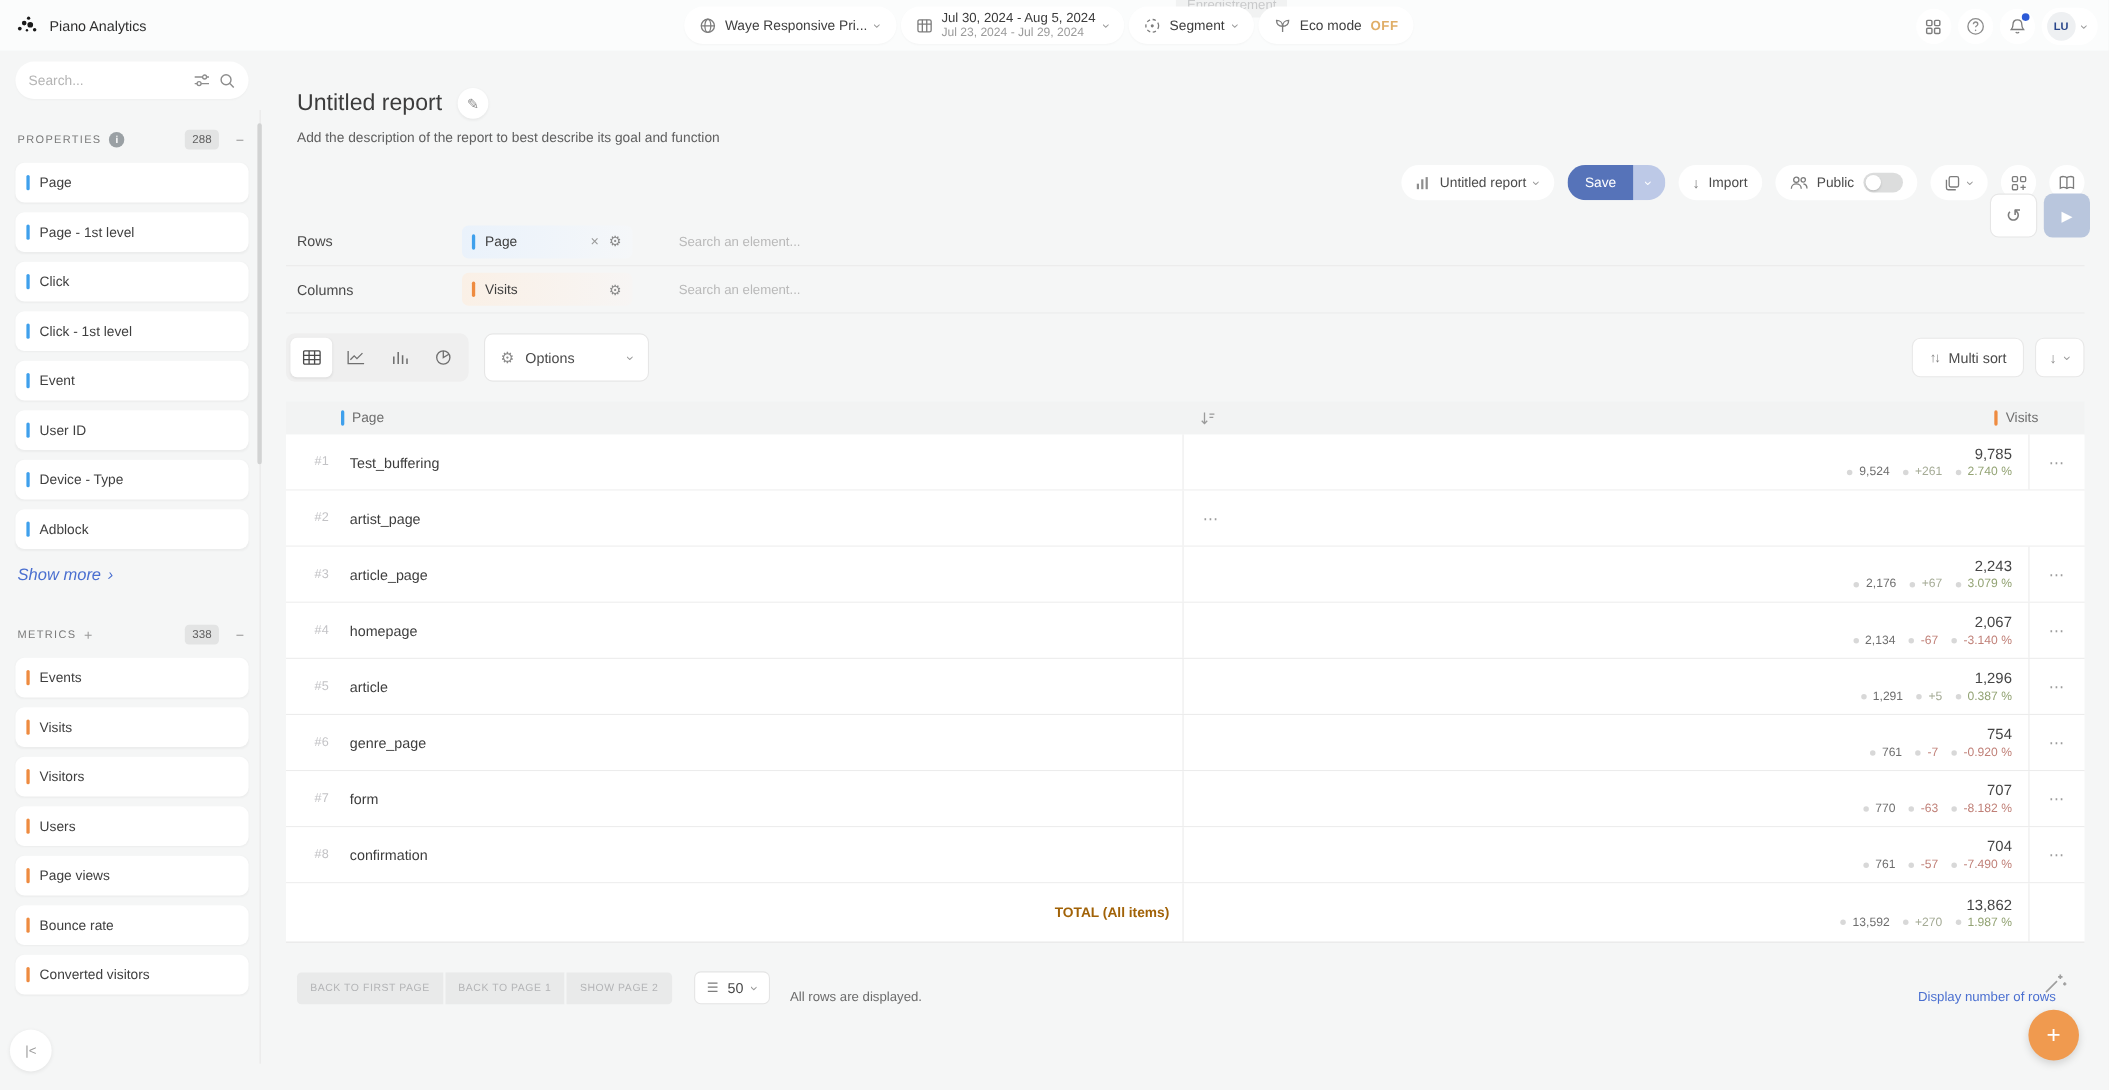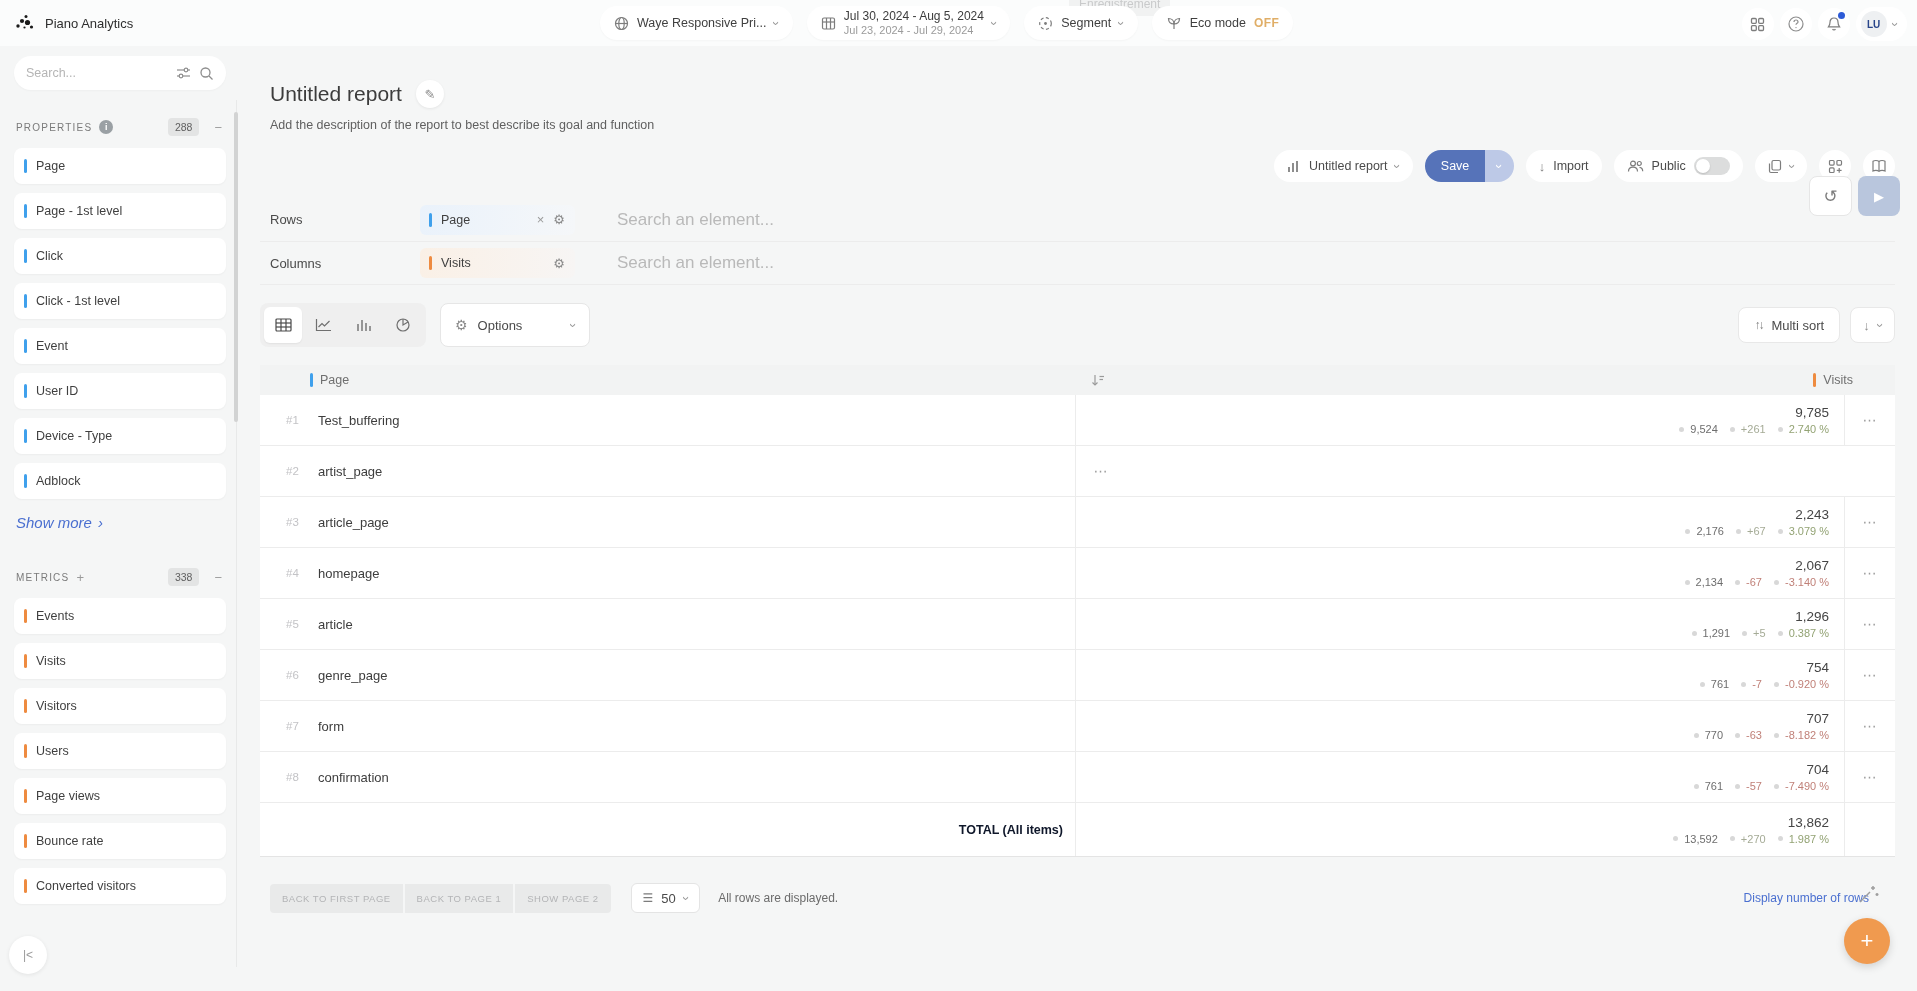--- a/index.html
+++ b/index.html
@@ -5,21 +5,21 @@
   * { margin:0; padding:0; box-sizing:border-box; }
   html,body { width:1917px; height:991px; overflow:hidden; }
   body { font-family:"Liberation Sans", sans-serif; background:#f5f6f6; color:#3f3f3f; position:relative; }
   svg { display:block; }
   .chev { display:inline-block; transform:rotate(90deg); color:#9a9a9a; font-size:13px; line-height:1; }
 
   
   .topbar { position:absolute; top:0; left:0; right:0; height:46px; background:#fbfcfc; display:flex; align-items:center; }
   .brand { display:flex; align-items:center; gap:9px; margin-left:14px; }
   .brand-name { font-size:13px; color:#2e2e2e; }
-  .top-center { position:absolute; left:600px; top:6px; display:flex; gap:14px; align-items:center; }
+  .top-center { position:absolute; left:622px; top:6px; display:flex; gap:4px; align-items:center; }
   .pill { background:#fff; border-radius:17px; height:34px; display:flex; align-items:center; gap:8px; padding:0 14px; font-size:12.5px; color:#3f3f3f; box-shadow:0 1px 2px rgba(0,0,0,.03); }
   .pill .icon { flex:none; }
   .date-lines { line-height:1.15; }
   .date-l1 { font-size:12px; color:#3c3c3c; }
   .date-l2 { font-size:11px; color:#9b9b9b; }
   .eco-off { color:var(--eco-off); font-weight:bold; font-size:12px; letter-spacing:.5px; }
   .tooltip-frag { position:absolute; left:1069px; top:-6px; background:#f1f2f2; color:#c9cacb; font-size:12px; padding:3px 10px 5px; border-radius:4px; }
   .top-right { position:absolute; right:10px; top:7px; display:flex; align-items:center; gap:6px; }
   .iconbtn { width:32px; height:32px; border-radius:50%; background:#fff; display:flex; align-items:center; justify-content:center; position:relative; }
   .notif-dot { position:absolute; top:4px; right:5px; width:7px; height:7px; border-radius:50%; background:var(--notification); }
@@ -68,21 +68,21 @@
   .builder { margin-top:16px; }
   .builder-row { height:43px; display:flex; align-items:center; padding-left:10px; }
   .builder-row + .builder-row { border-top:1px solid #ececec; }
   .builder-label { width:150px; font-size:13px; color:#4a4a4a; }
   .chip { display:flex; align-items:center; gap:9px; height:30px; border-radius:6px; padding:0 10px 0 9px; width:155px; }
   .chip.blue { background:linear-gradient(90deg,#eaf2fb,#f5f7f9); }
   .chip.orange { background:linear-gradient(90deg,#faf0e6,#f7f5f4); }
   .chip-label { font-size:12.5px; color:#3f3f3f; flex:1; }
   .chip .x { color:#9a9a9a; font-size:13px; }
   .chip .gear { color:#8a8a8a; font-size:13px; }
-  .elem-search { border:none; outline:none; background:transparent; font-size:17px; margin-left:42px; width:320px; font-family:inherit; color:#555; }
+  .elem-search { border:none; outline:none; background:transparent; font-size:12px; margin-left:42px; width:320px; font-family:inherit; color:#555; }
   .elem-search::placeholder { color:#b9b9b9; }
   .builder-bottom-line { border-top:1px solid #ececec; }
   .run-controls { position:absolute; top:176px; right:17px; display:flex; gap:6px; }
   .undo-btn { width:43px; height:40px; background:#fff; border:1px solid #e6e6e6; border-radius:8px; color:#7d7d7d; font-size:17px; display:flex; align-items:center; justify-content:center; }
   .play-btn { width:42px; height:40px; background:#b9c6dd; border-radius:8px; color:#fff; font-size:13px; display:flex; align-items:center; justify-content:center; }
 
   
   .viewbar { margin-top:18px; display:flex; align-items:center; gap:14px; }
   .switcher { background:#efefef; border-radius:8px; padding:4px; display:flex; gap:2px; }
   .switch-opt { width:38px; height:36px; border-radius:6px; display:flex; align-items:center; justify-content:center; color:#6f6f6f; }
@@ -106,24 +106,24 @@
   .pagename { font-size:13px; color:#3d3d3d; }
   .cell-visits { flex:1; border-right:1px solid #ececec; display:flex; flex-direction:column; justify-content:center; align-items:flex-end; padding-right:15px; gap:3px; }
   .bigval { font-size:13.5px; color:#454545; }
   .subline { font-size:11px; color:#6e6e6e; display:flex; align-items:center; }
   .dot { width:5px; height:5px; border-radius:50%; background:#d8d8d8; display:inline-block; margin:0 6px 0 12px; }
   .delta.up { color:var(--delta-up); }
   .pct.up { color:var(--positive); }
   .delta.down, .pct.down { color:var(--negative); }
   .cell-actions { width:50px; display:flex; align-items:center; justify-content:center; color:#9c9c9c; font-size:14px; letter-spacing:1px; }
   .trow.total { height:54px; border-bottom:1px solid #e4e4e4; }
-  .total-label { margin-left:auto; padding-right:12px; font-size:12.5px; font-weight:bold; color:#0f172a; }
-
-  
-  .pagebar { margin-top:26px; display:flex; align-items:center; padding-left:10px; }
+  .total-label { margin-left:auto; padding-right:12px; font-size:12.5px; font-weight:bold; color:#a16207; }
+
+  
+  .pagebar { margin-top:26px; display:flex; align-items:flex-end; padding-left:10px; }
   .pg-btn { background:#e9eaea; color:#b3b4b6; border:none; font-size:9.5px; letter-spacing:.5px; padding:9px 12px; margin-right:2px; font-family:inherit; }
   .pg-btn:first-child { border-radius:4px 0 0 4px; }
   .pg-btn.last { border-radius:0 4px 4px 0; }
   .pagesize { margin-left:18px; background:#fff; border:1px solid #e4e4e4; border-radius:6px; height:30px; display:flex; align-items:center; gap:8px; padding:0 11px; font-size:13px; color:#4a4a4a; }
   .pg-status { margin-left:18px; font-size:12px; color:#6b6b6b; }
   .display-link { margin-left:auto; margin-right:26px; font-size:12px; color:var(--link-blue); }
 
   
   .fab { position:absolute; right:27px; bottom:27px; width:46px; height:46px; border-radius:50%; background:var(--fab-orange); color:#fff; font-size:22px; display:flex; align-items:center; justify-content:center; box-shadow:0 3px 8px rgba(0,0,0,.15); }
   .wand { position:absolute; right:37px; bottom:85px; color:#9e9e9e; }

